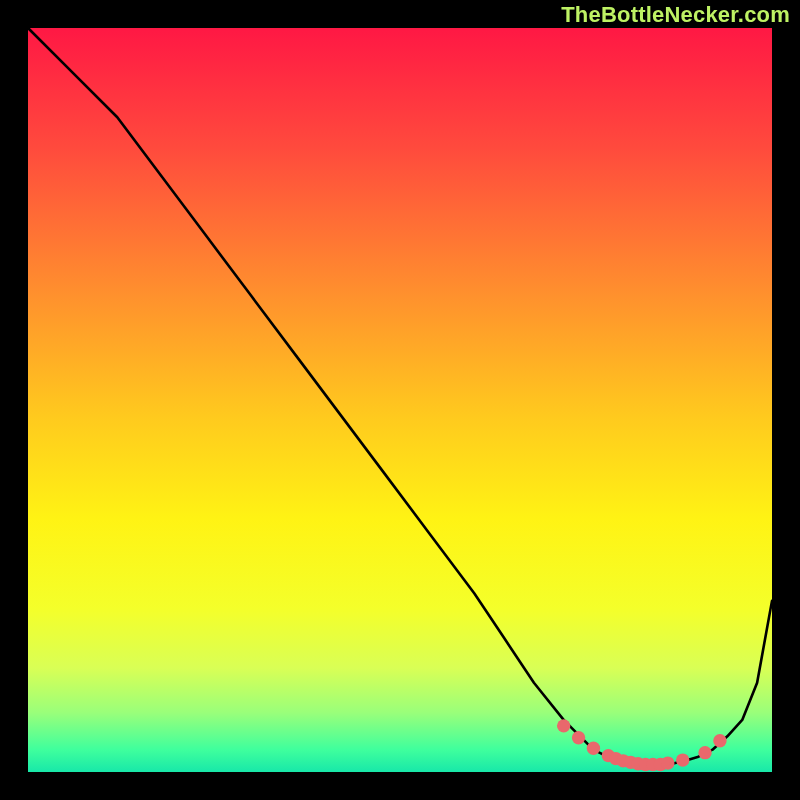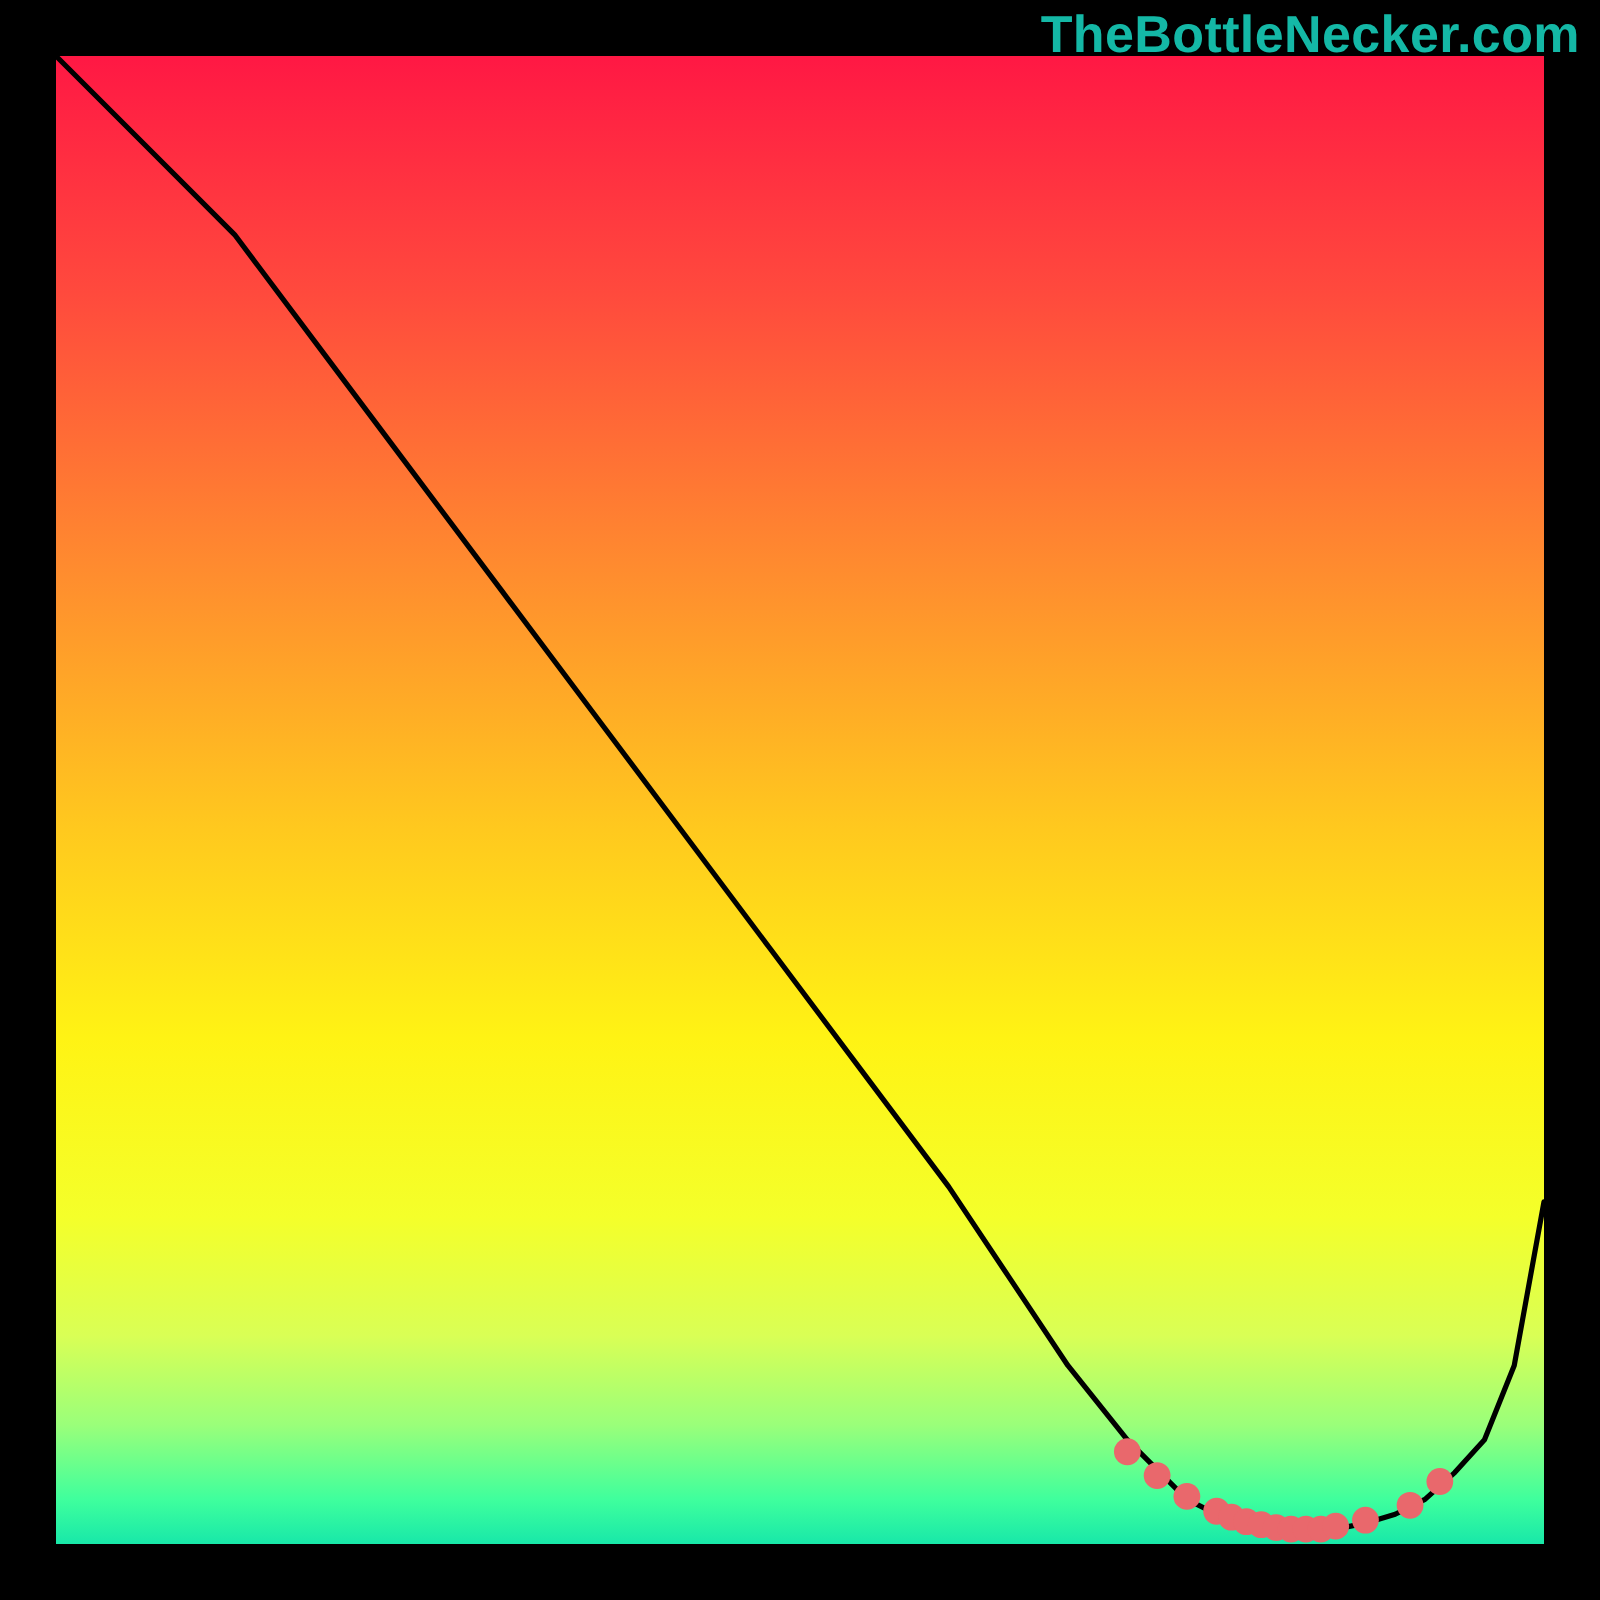--- a/index.html
+++ b/index.html
@@ -36,23 +36,23 @@
     left: 0;
     top: 0;
     width: 100%;
     height: 100%;
     overflow: visible;
   }
   .watermark {
     position: absolute;
     top: 2px;
     right: 10px;
-    font-size: 26px;
+    font-size: 22px;
     font-weight: 600;
-    color: #14b8a6;
+    color: #bef264;
     letter-spacing: 0.2px;
     user-select: none;
   }
 </style>
 </head>
 <body>
 
 <div class="frame">
 
   <div class="watermark">TheBottleNecker.com</div>

